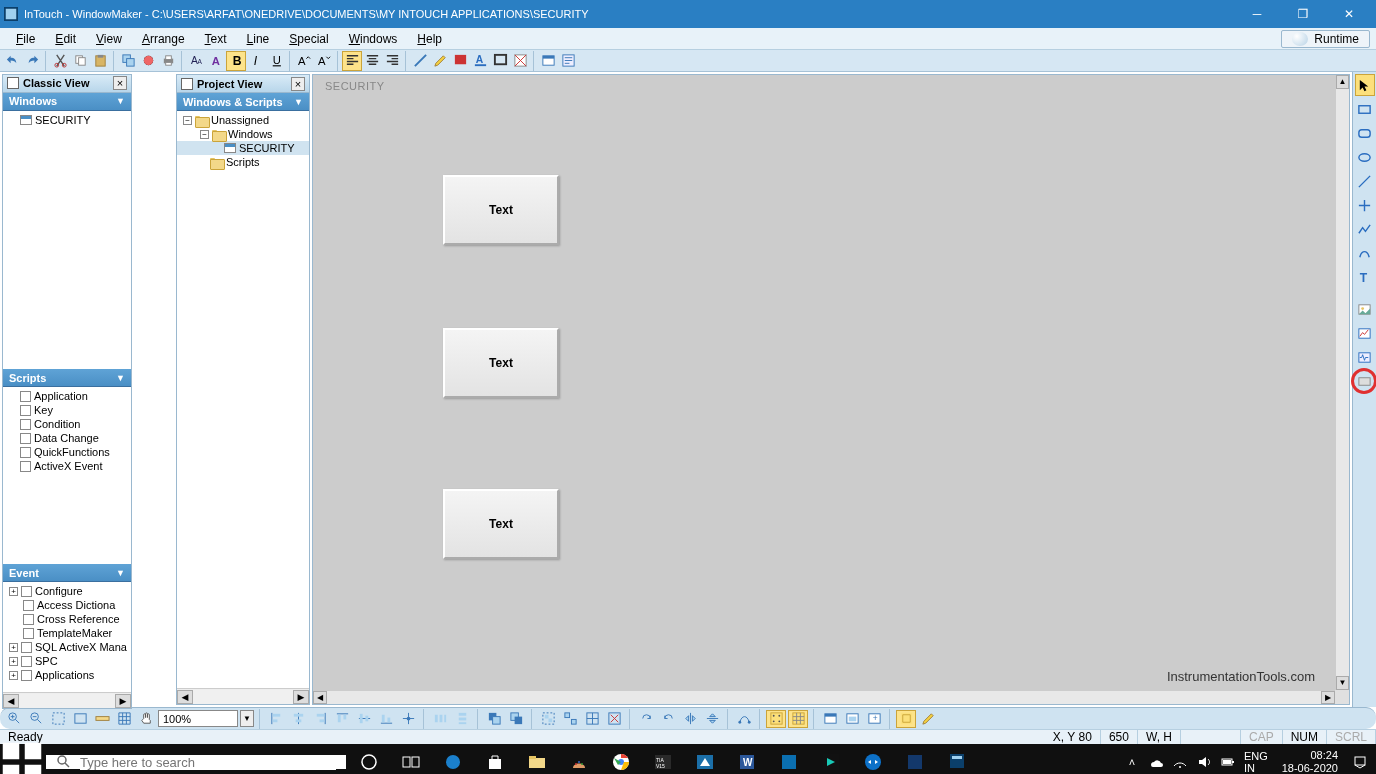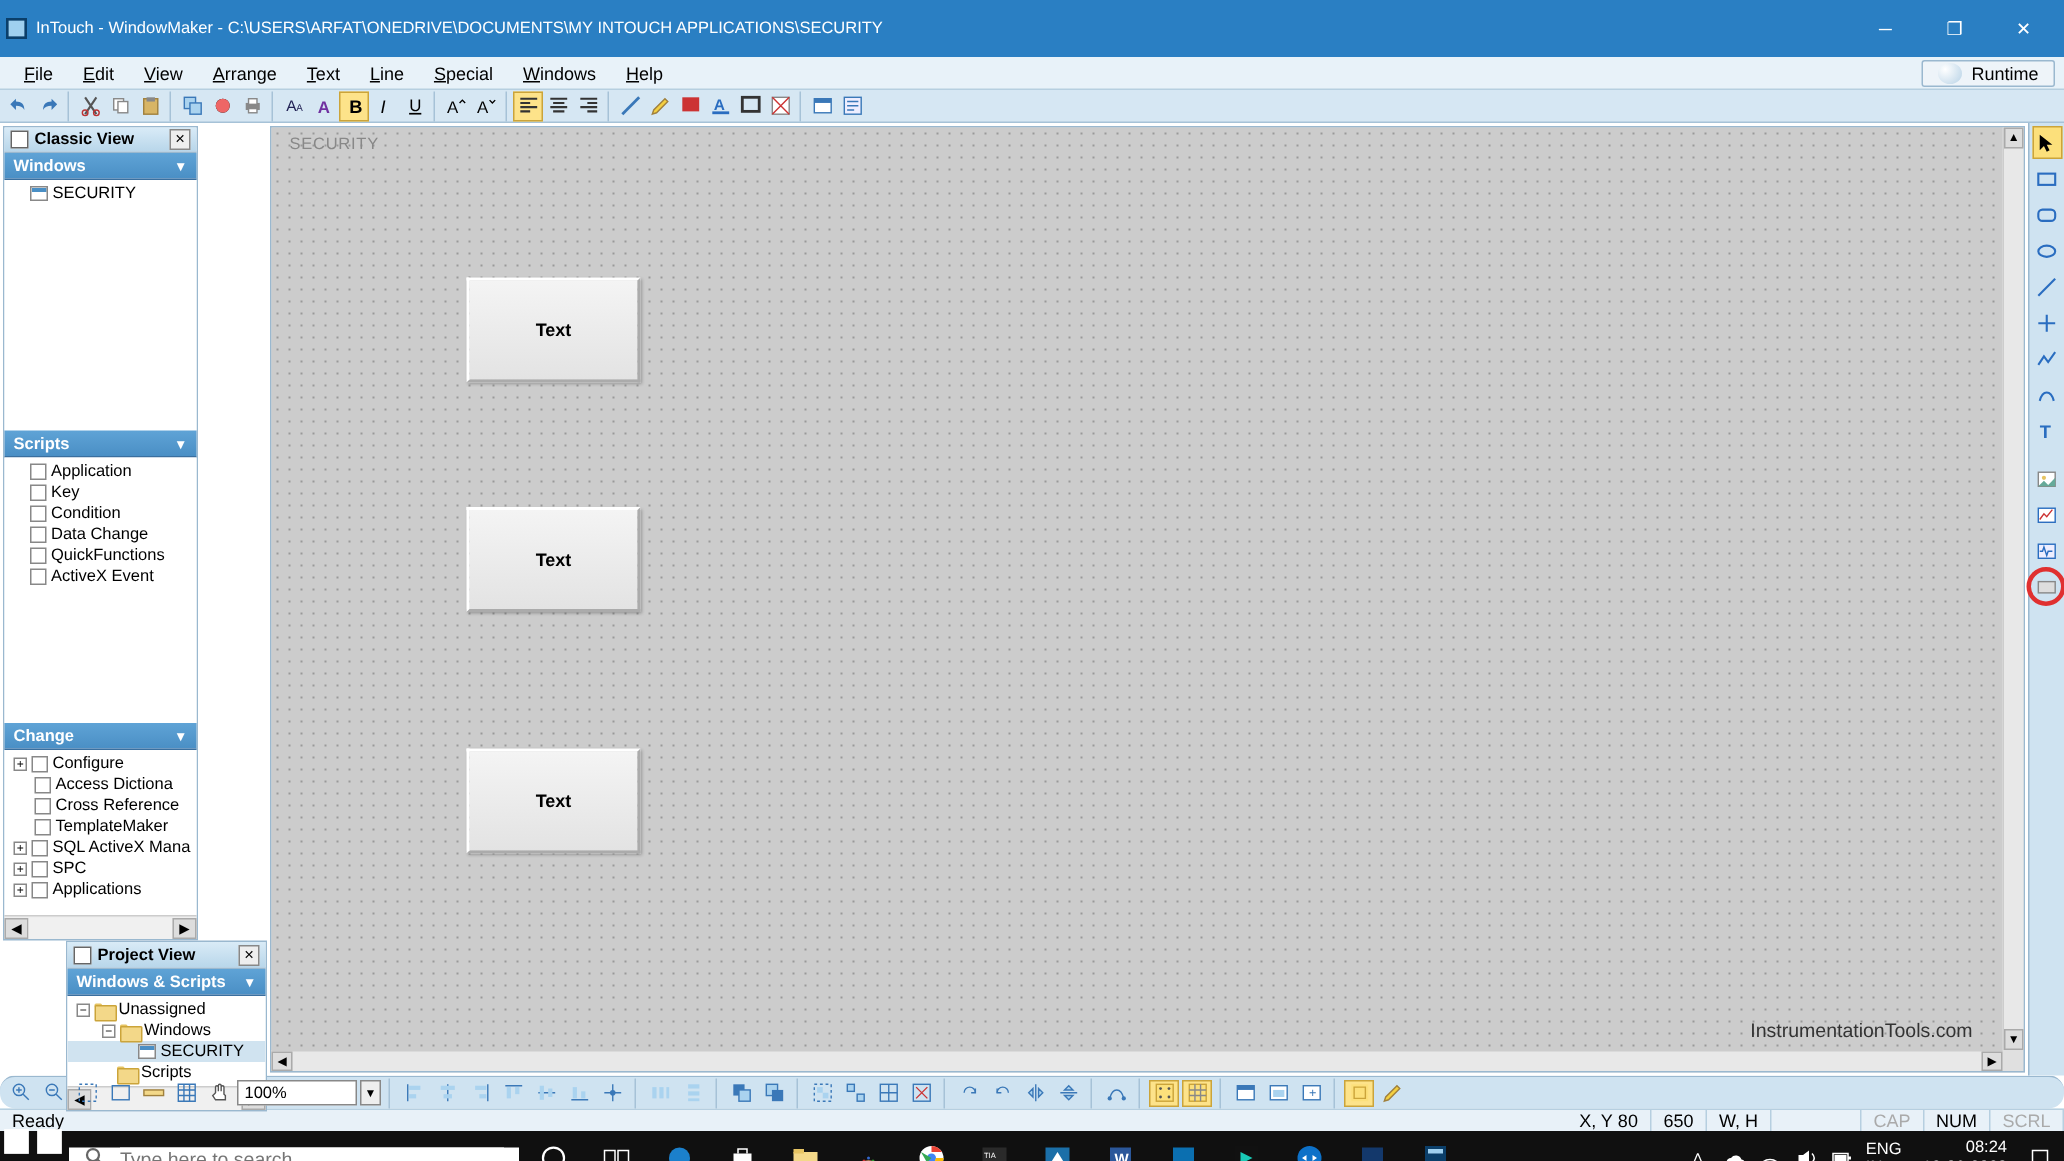--- a/index.html
+++ b/index.html
@@ -1,19 +1,19 @@
 <!DOCTYPE html>
 <html><head>
 <meta charset="utf-8">
 <style>
 * { box-sizing: border-box; margin: 0; padding: 0; font-family: "Segoe UI", Tahoma, sans-serif; }
 body { width: 1376px; height: 774px; overflow: hidden; background:#fff; font-size: 12px; color:#000; }
 
 
-.titlebar { height: 38px; background: linear-gradient(#2a7fc3,#2a7fc3); color:#fff; display:flex; align-items:center; padding:0 4px; }
+.titlebar { height: 28px; background: linear-gradient(#2a7fc3,#2a7fc3); color:#fff; display:flex; align-items:center; padding:0 4px; }
 .titlebar .app-icon { width:14px; height:14px; background:#0b3f6a; margin-right:6px; display:flex;align-items:center;justify-content:center;}
 .titlebar .title { flex:1; font-size:11px; }
 .titlebar .win-btns { display:flex; gap:0; }
 .titlebar .win-btn { width:46px; height:20px; display:flex; align-items:center; justify-content:center; color:#fff; }
 
 
 .menubar { height: 22px; background:#e8f2f9; border-bottom:1px solid #b6cfe0; display:flex; align-items:center; padding:0 6px; }
 .menubar .menu { padding:2px 10px; font-size:12px; cursor:default; }
 .menubar .menu u { text-decoration: underline; }
 .menubar .spacer { flex:1; }
@@ -24,21 +24,21 @@
 .toolbar { height: 22px; background:#d6e7f3; border-bottom:1px solid #a6c2d7; display:flex; align-items:center; padding:0 2px; gap:0; }
 .tb-btn { width:20px; height:20px; display:flex; align-items:center; justify-content:center; border:1px solid transparent; margin:0; }
 .tb-btn.active { background:#fde38a; border:1px solid #cba43a; }
 .tb-sep { width:2px; height:20px; border-left:1px solid #a6c2d7; margin:0 3px; }
 .tb-btn svg { width:15px; height:15px; }
 
 
 .main { display:flex; height: calc(100% - 22px - 22px - 22px - 22px - 15px - 36px); }
 
 
-.left-col { display:flex; flex-direction:column; }
+.left-col { display:flex; flex-direction:row; }
 
 
 .panel { width:130px; background:#fff; border:1px solid #9ab8cf; display:flex; flex-direction:column; margin:2px 0 2px 2px; }
 .panel.project { width:134px;margin-left:44px; }
 .panel-titlebar { height:18px; background:linear-gradient(#d9ebf7,#b8d6ea); display:flex; align-items:center; padding:0 4px; border-bottom:1px solid #9ab8cf; }
 .panel-titlebar .pt-icon { width:12px;height:12px; border:1px solid #666; background:#fff; margin-right:4px;}
 .panel-titlebar .pt-title { flex:1; font-size:11px; font-weight:bold; }
 .panel-titlebar .pt-close { width:14px; height:14px; font-size:11px; line-height:12px; text-align:center; border:1px solid #888; background:#eee;}
 .panel-header { height:18px; background:linear-gradient(#5fa3d6,#4a8fc5); color:#fff; display:flex; align-items:center; padding:0 6px; font-size:11px; font-weight:bold; border-bottom:1px solid #3a6f9f; }
 .panel-header .caret { margin-left:auto; font-size:9px; }
@@ -354,21 +354,21 @@
                 </div>
                 <div class="tree-item">
                   <span class="tree-indent" style="width:8px"></span>
                   <span class="script-icon"></span>
                   <span>ActiveX Event</span>
                 </div>
               </div>
           </div>
           <div class="cv-bot">
             <div class="panel-header">
-                <span>Change</span>
+                <span>Event</span>
                 <span class="caret">▼</span>
               </div>
             <div class="panel-body" id="tools-list">
                 <div class="tree-item">
                   <span class="plus-box">+</span>
                   <span class="script-icon"></span>
                   <span>Configure</span>
                 </div>
                 <div class="tree-item">
                   <span class="tree-indent" style="width:11px"></span>

